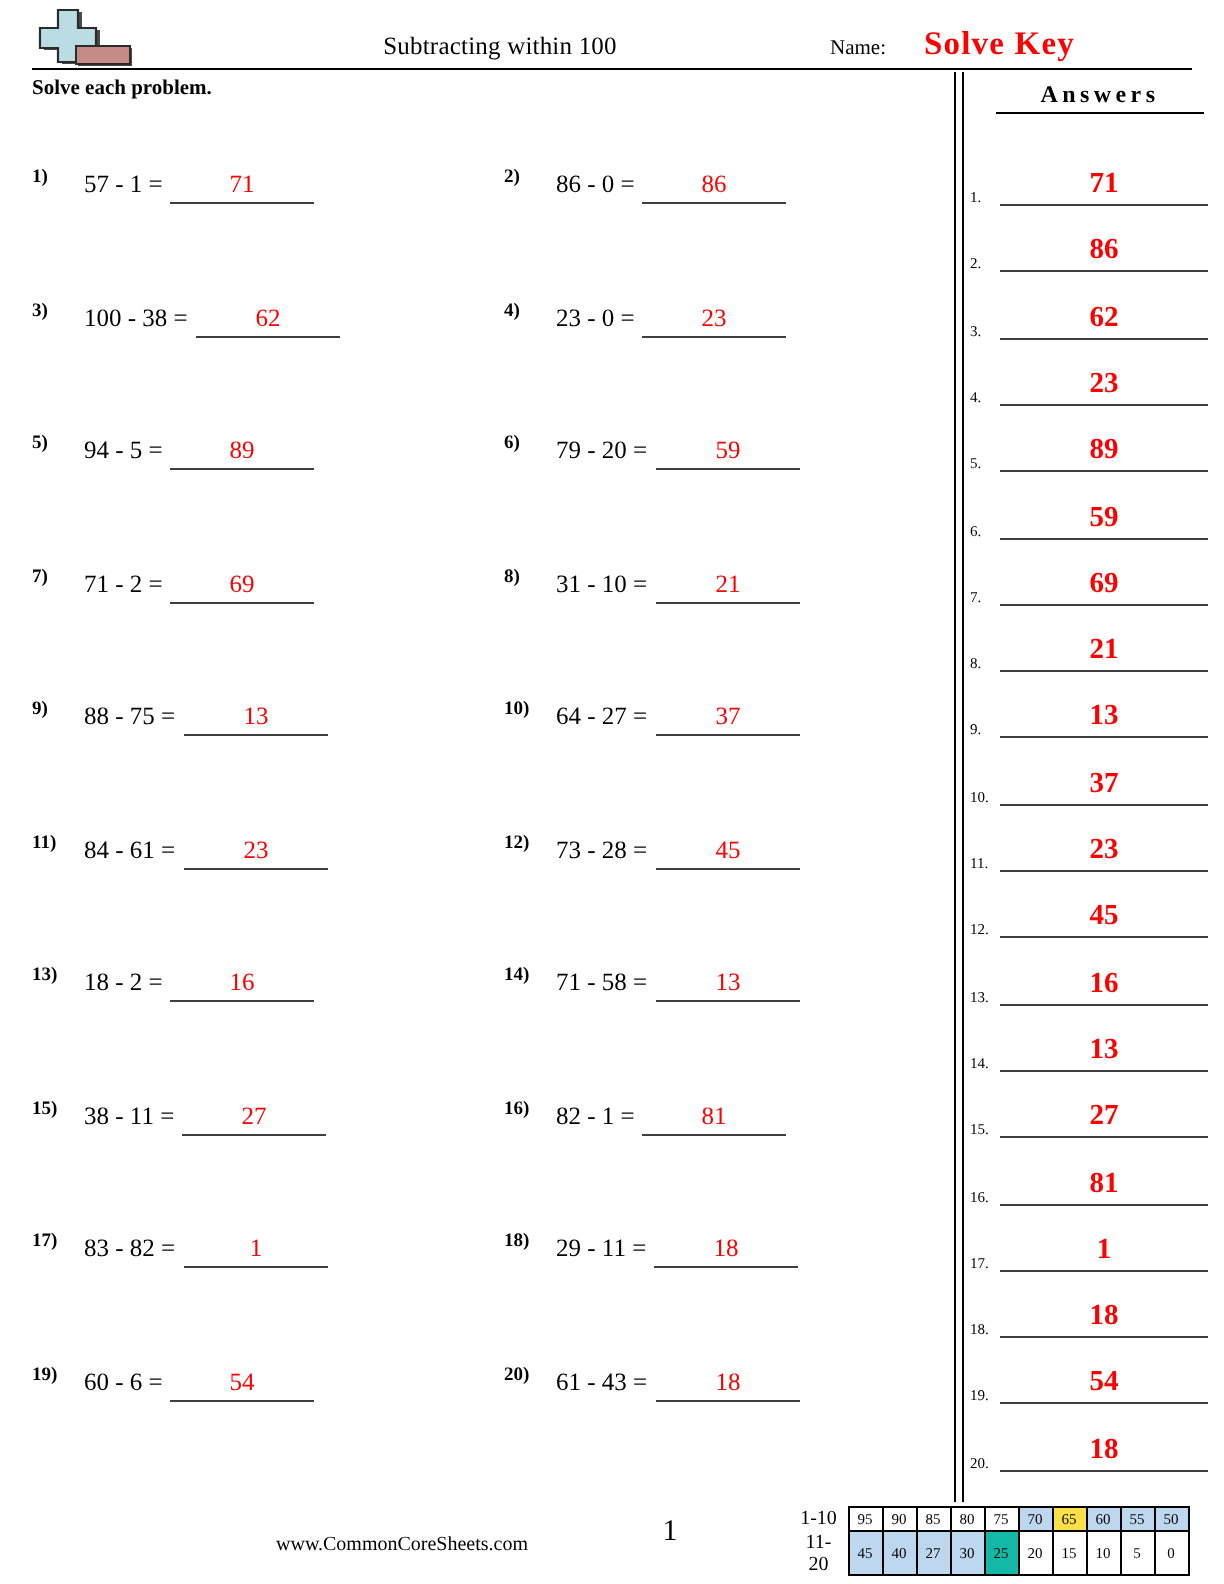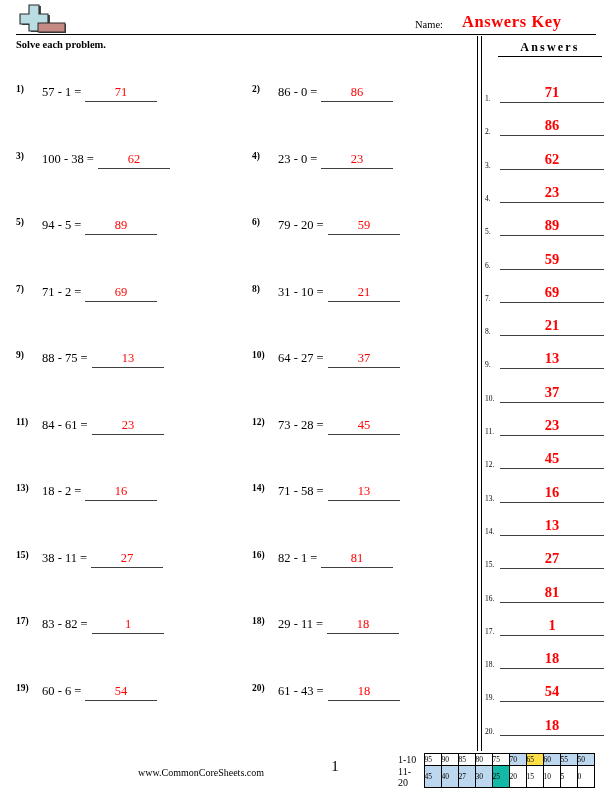--- a/index.html
+++ b/index.html
@@ -192,21 +192,21 @@
   .score-table {
     position: absolute;
     left: 398px; top: 753px;
     border-collapse: collapse;
     font-size: 7.5px;
   }
   .score-table td {
     border: 0.9px solid #000;
     width: 17px;
     height: 12px;
-    text-align: left;
+    text-align: center;
     vertical-align: middle;
     padding: 0;
     font-family: "Liberation Serif", serif;
   }
   .score-table td.rowlabel {
     border: none;
     width: 26px;
     padding-right: 3px;
     font-size: 10px;
   }
@@ -225,24 +225,25 @@
       <path d="M13,2 L23,2 L23,11 L32,11 L32,21 L23,21 L23,28 L13,28 L13,21 L4,21 L4,11 L13,11 Z" fill="#4a4a4a"></path>
 
       <path d="M11,1 L21,1 L21,10 L30,10 L30,20 L21,20 L21,27 L11,27 L11,20 L2,20 L2,10 L11,10 Z" fill="#b9dde3" stroke="#2b2b2b" stroke-width="1.1"></path>
 
       <rect x="21" y="20" width="27" height="9" fill="#4a4a4a"></rect>
 
       <rect x="20" y="19" width="27" height="9" fill="#c68a84" stroke="#2b2b2b" stroke-width="1"></rect>
     </svg>
   </div>
 
+  <div class="worksheet-title">Subtracting within 100</div>
 
   <div class="name-label">Name:</div>
 
-  <div class="answer-key">Answers Key</div>
+  <div class="answer-key">Solve Key</div>
 
   <div class="header-rule"></div>
 </div>
 
 <div class="solve-label">Solve each problem.</div>
 
 <div class="divider"></div>
 
 <div class="problems">
     <div class="prob" style="left: 16px; top: 28px;">

